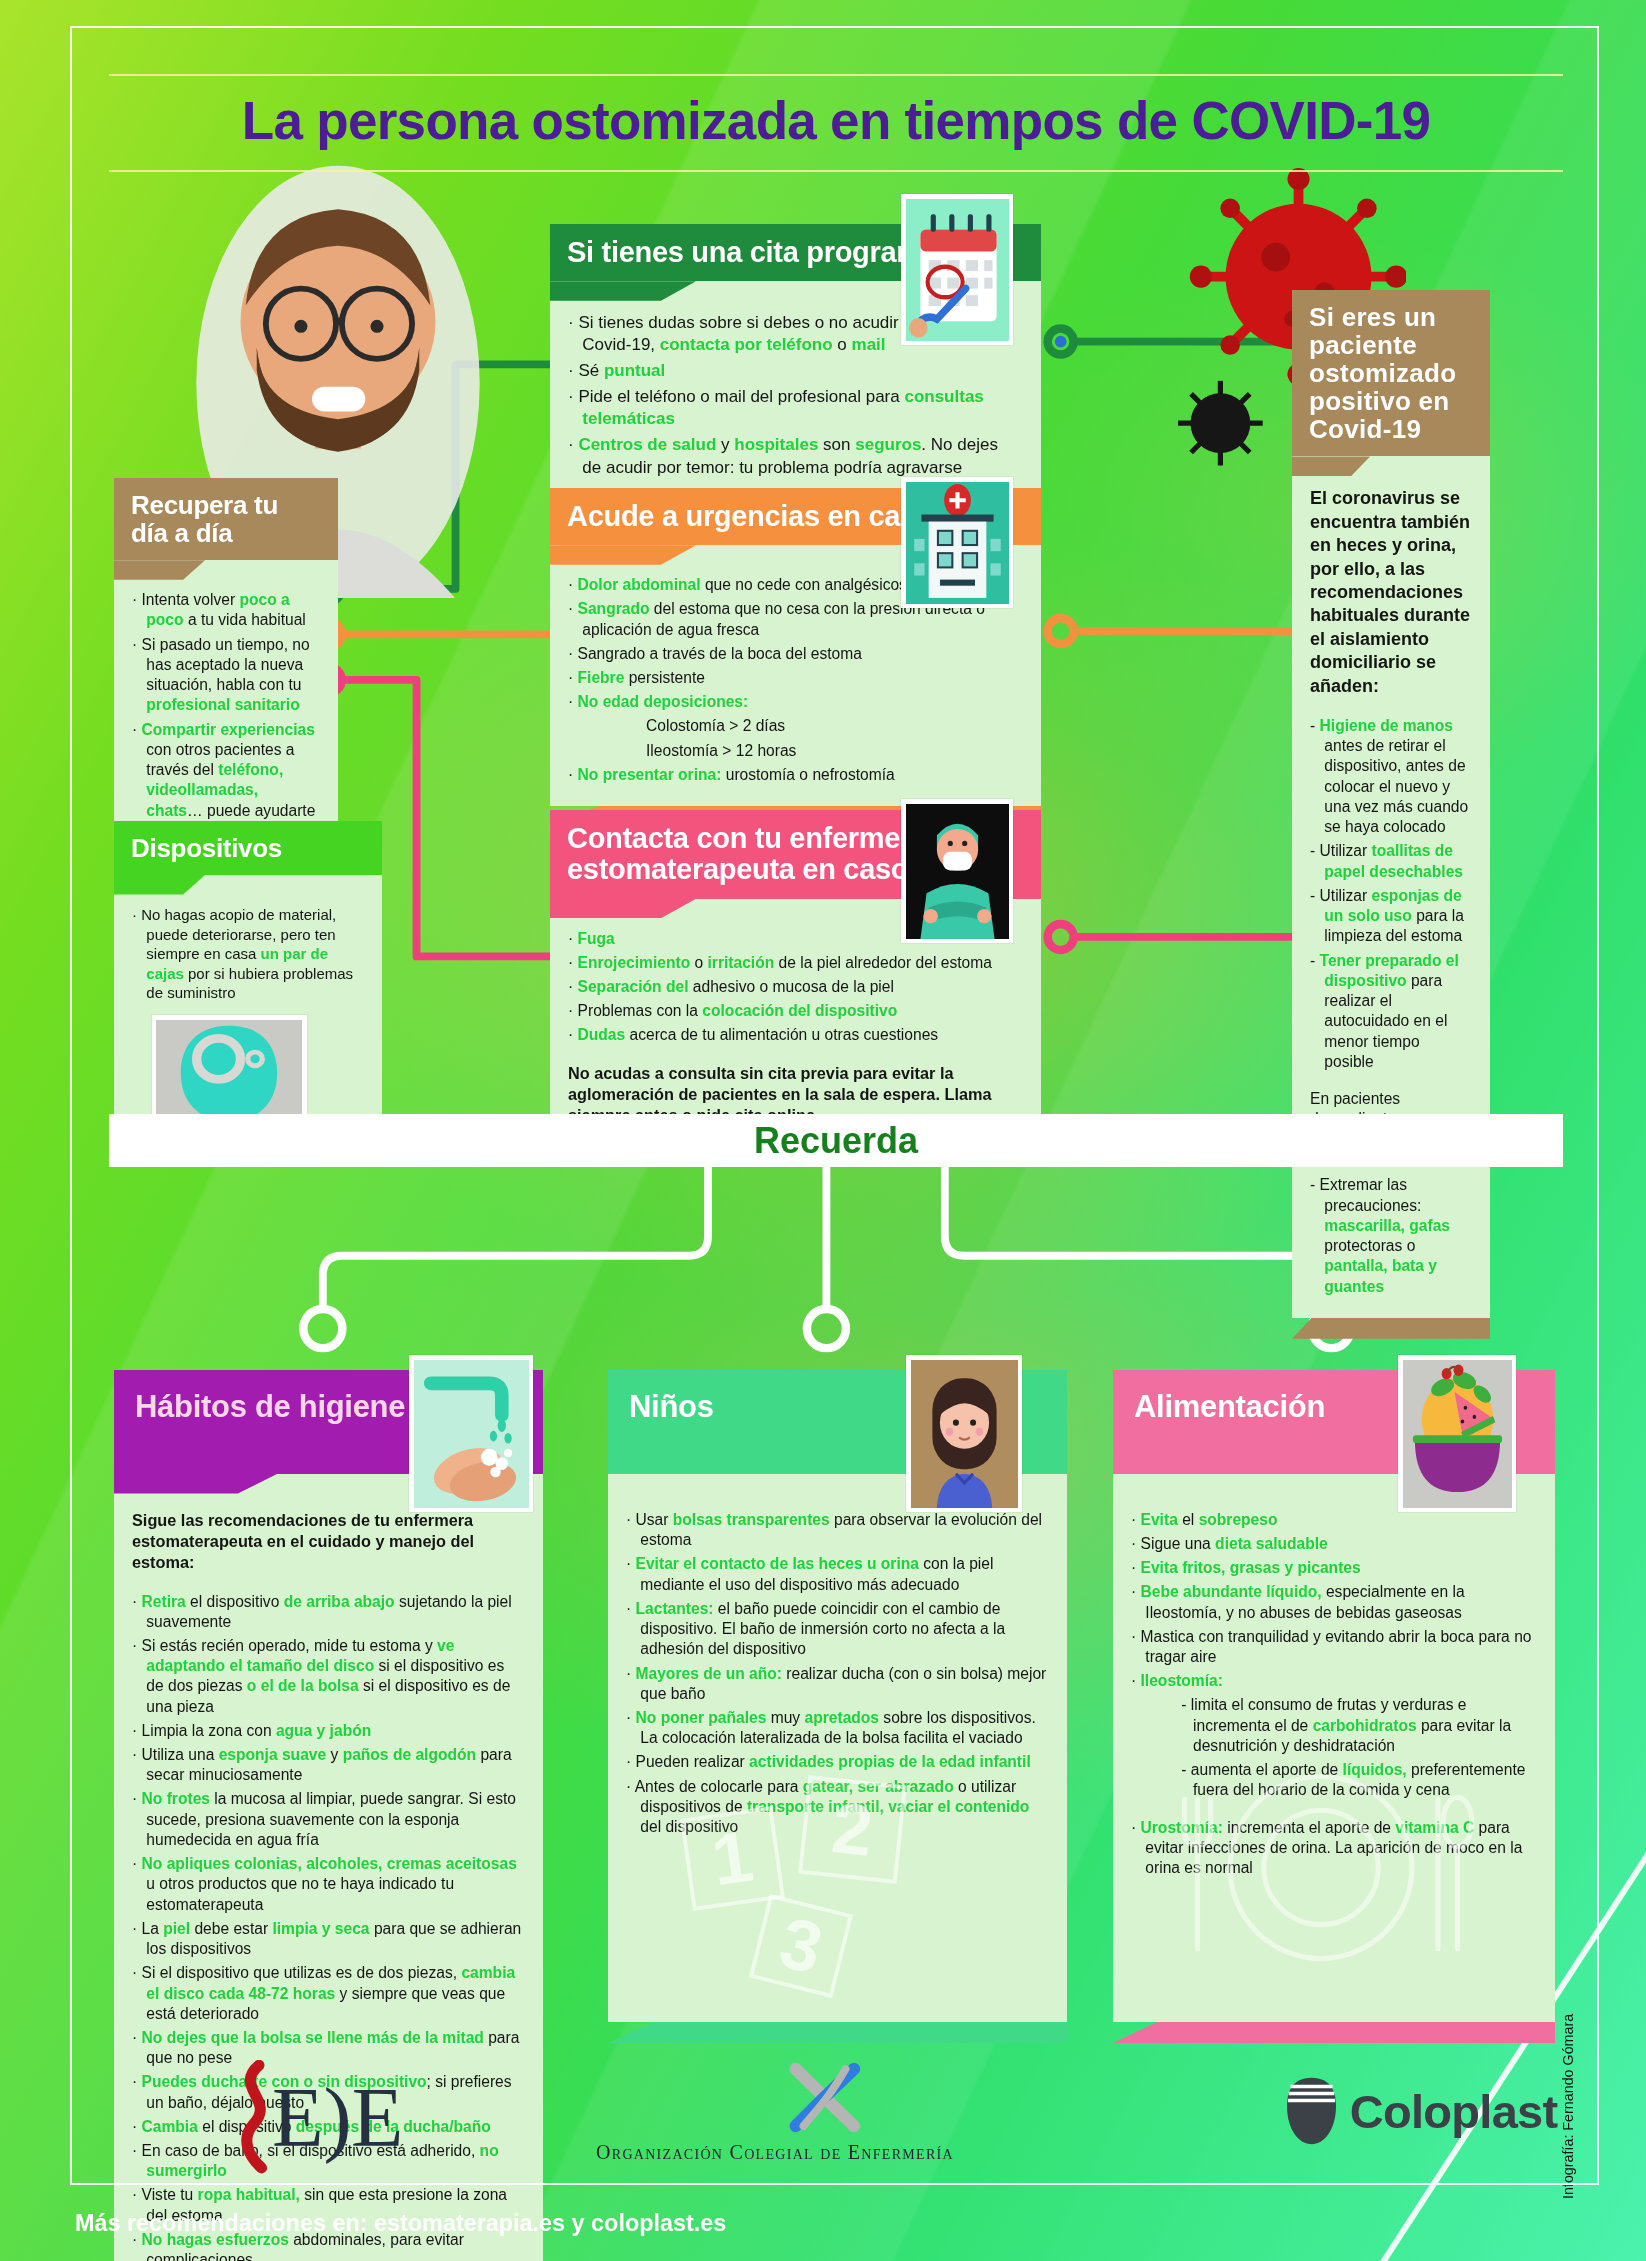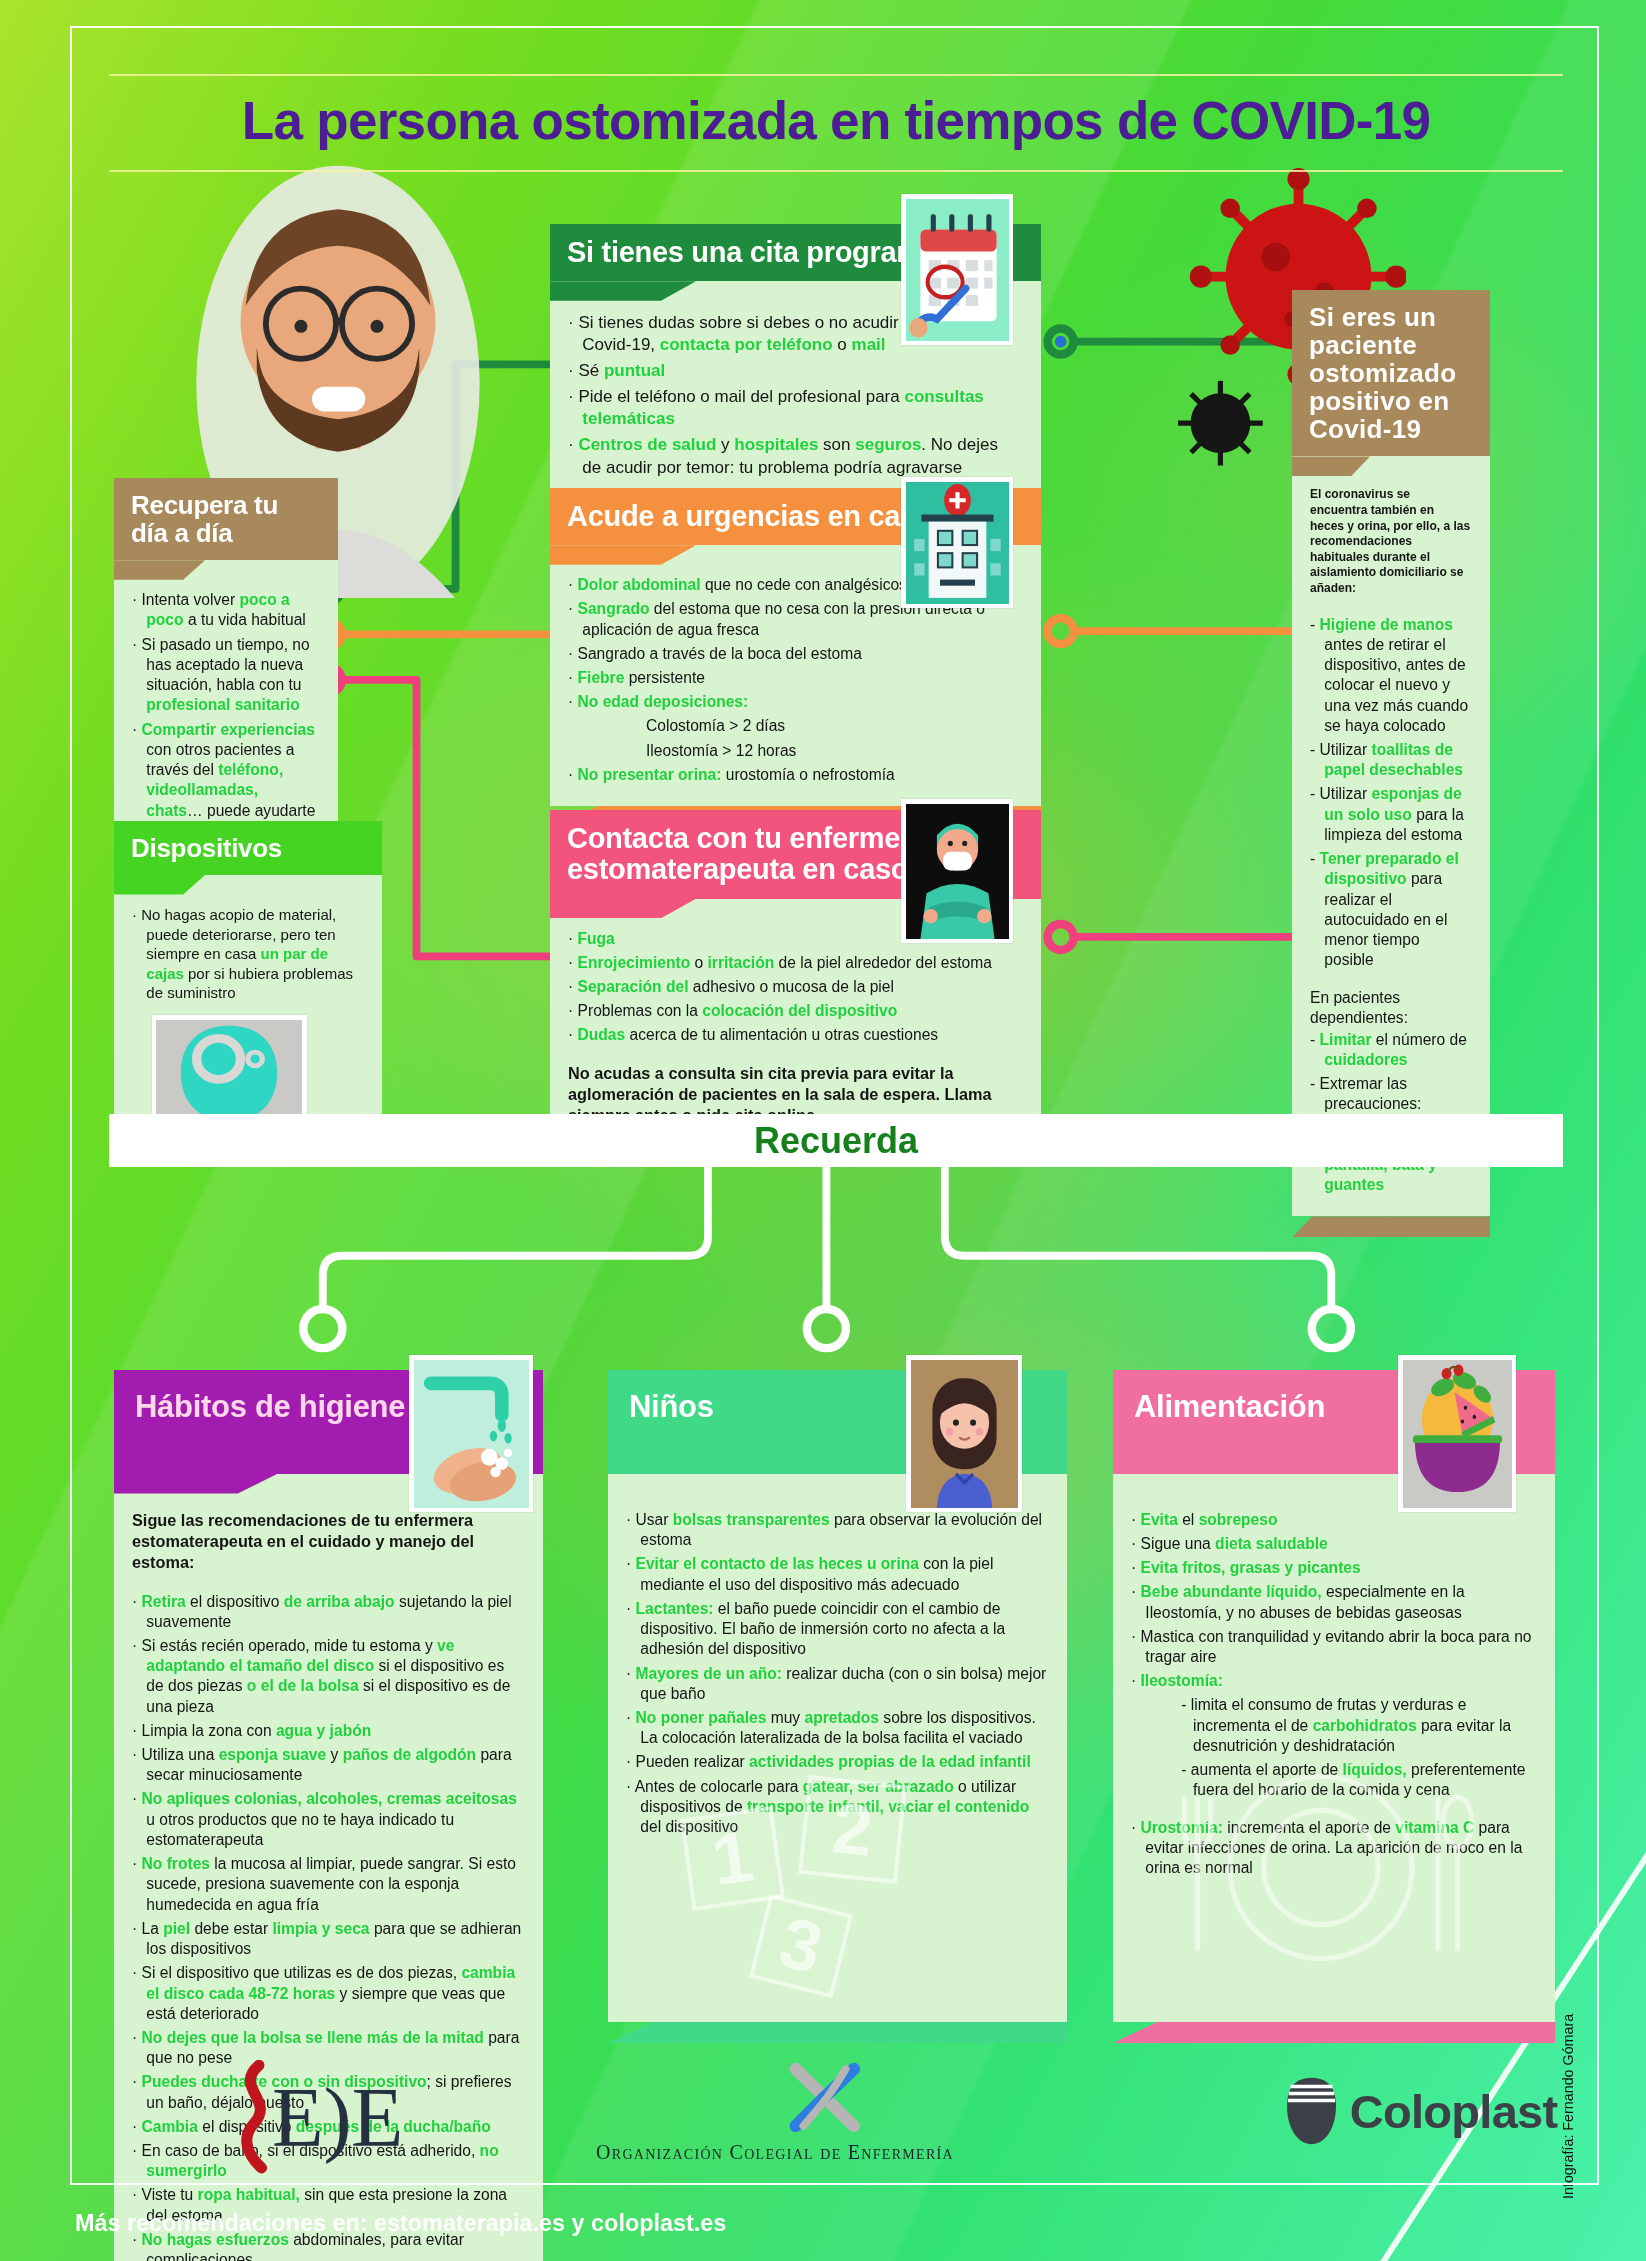--- a/index.html
+++ b/index.html
@@ -309,21 +309,21 @@
     <circle cx="24" cy="108" r="7" fill="#f2a98c"></circle>
       <circle cx="76" cy="108" r="7" fill="#f2a98c"></circle>
   </svg>
 </div>
 
 <section class="panel" style="left:1292px;top:290px;width:198px">
   <header class="hd hd-tan" style="font-size:26px;letter-spacing:0.3px">
     <span>Si eres un paciente ostomizado positivo en Covid-19</span><i class="notch" style="width:78px"></i>
   </header>
   <div class="bd" style="padding-top:31px;font-size:15.6px;min-height:560px">
-    <p class="intro" style="font-size:12px">El coronavirus se encuentra también en heces y orina, por ello, a las recomendaciones habituales durante el aislamiento domiciliario se añaden:</p>
+    <p class="intro" style="font-size:18px">El coronavirus se encuentra también en heces y orina, por ello, a las recomendaciones habituales durante el aislamiento domiciliario se añaden:</p>
     <ul class="list dash">
         <li class="t"><span class="hl">Higiene de manos</span> antes de retirar el dispositivo, antes de colocar el nuevo y una vez más cuando se haya colocado</li>
         <li class="t">Utilizar <span class="hl">toallitas de papel desechables</span></li>
         <li class="t">Utilizar <span class="hl">esponjas de un solo uso</span> para la limpieza del estoma</li>
         <li class="t"><span class="hl">Tener preparado el dispositivo</span> para realizar el autocuidado en el menor tiempo posible</li>
       </ul>
     <p class="dep">En pacientes dependientes:</p>
     <ul class="list dash">
         <li class="t"><span class="hl">Limitar</span> el número de <span class="hl">cuidadores</span></li>
         <li class="t">Extremar las precauciones: <span class="hl">mascarilla, gafas</span> protectoras o <span class="hl">pantalla, bata y guantes</span></li>
@@ -352,22 +352,22 @@
   <header class="hd hd-blue">
     <span>Hábitos de higiene</span><i class="notch" style="width:163px"></i>
   </header>
   <div class="bd">
     <p class="intro" style="font-size:16.3px">Sigue las recomendaciones de tu enfermera estomaterapeuta en el cuidado y manejo del estoma:</p>
     <ul class="list">
         <li class="t"><span class="hl">Retira</span> el dispositivo <span class="hl">de arriba abajo</span> sujetando la piel suavemente</li>
         <li class="t">Si estás recién operado, mide tu estoma y <span class="hl">ve adaptando el tamaño del disco</span> si el dispositivo es de dos piezas <span class="hl">o el de la bolsa</span> si el dispositivo es de una pieza</li>
         <li class="t">Limpia la zona con <span class="hl">agua y jabón</span></li>
         <li class="t">Utiliza una <span class="hl">esponja suave</span> y <span class="hl">paños de algodón</span> para secar minuciosamente</li>
+        <li class="t"><span class="hl">No frotes</span> la mucosa al limpiar, puede sangrar. Si esto sucede, presiona suavemente con la esponja humedecida en agua fría</li>
         <li class="t"><span class="hl">No apliques colonias, alcoholes, cremas aceitosas</span> u otros productos que no te haya indicado tu estomaterapeuta</li>
-        <li class="t"><span class="hl">No frotes</span> la mucosa al limpiar, puede sangrar. Si esto sucede, presiona suavemente con la esponja humedecida en agua fría</li>
         <li class="t">La <span class="hl">piel</span> debe estar <span class="hl">limpia y seca</span> para que se adhieran los dispositivos</li>
         <li class="t">Si el dispositivo que utilizas es de dos piezas, <span class="hl">cambia el disco cada 48-72 horas</span> y siempre que veas que está deteriorado</li>
         <li class="t"><span class="hl">No dejes que la bolsa se llene más de la mitad</span> para que no pese</li>
         <li class="t"><span class="hl">Puedes ducharte con o sin dispositivo</span>; si prefieres un baño, déjalo puesto</li>
         <li class="t"><span class="hl">Cambia</span> el dispositivo <span class="hl">después de la ducha/baño</span></li>
         <li class="t">En caso de baño, si el dispositivo está adherido, <span class="hl">no sumergirlo</span></li>
         <li class="t">Viste tu <span class="hl">ropa habitual,</span> sin que esta presione la zona del estoma</li>
         <li class="t"><span class="hl">No hagas esfuerzos</span> abdominales, para evitar complicaciones</li>
       </ul>
   </div>

